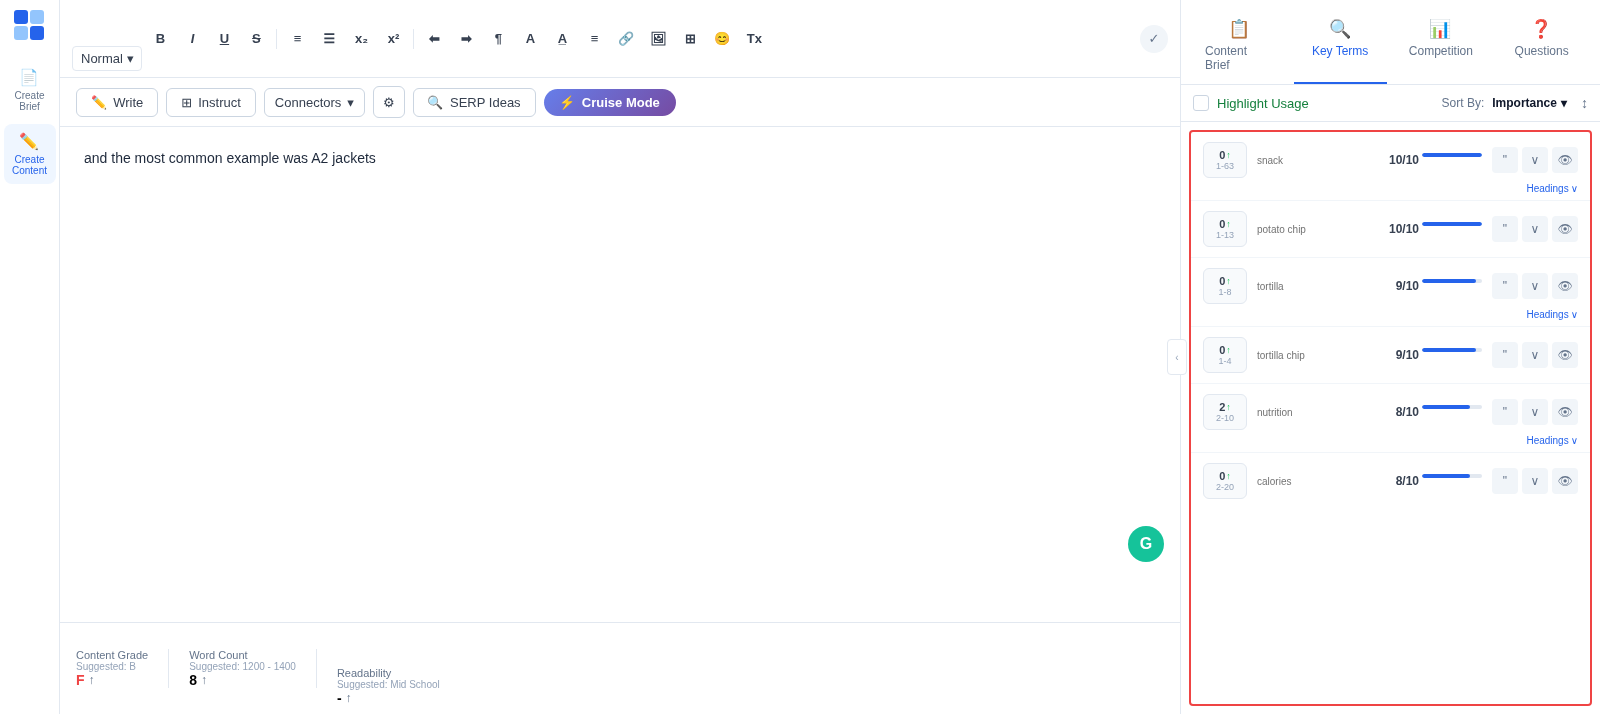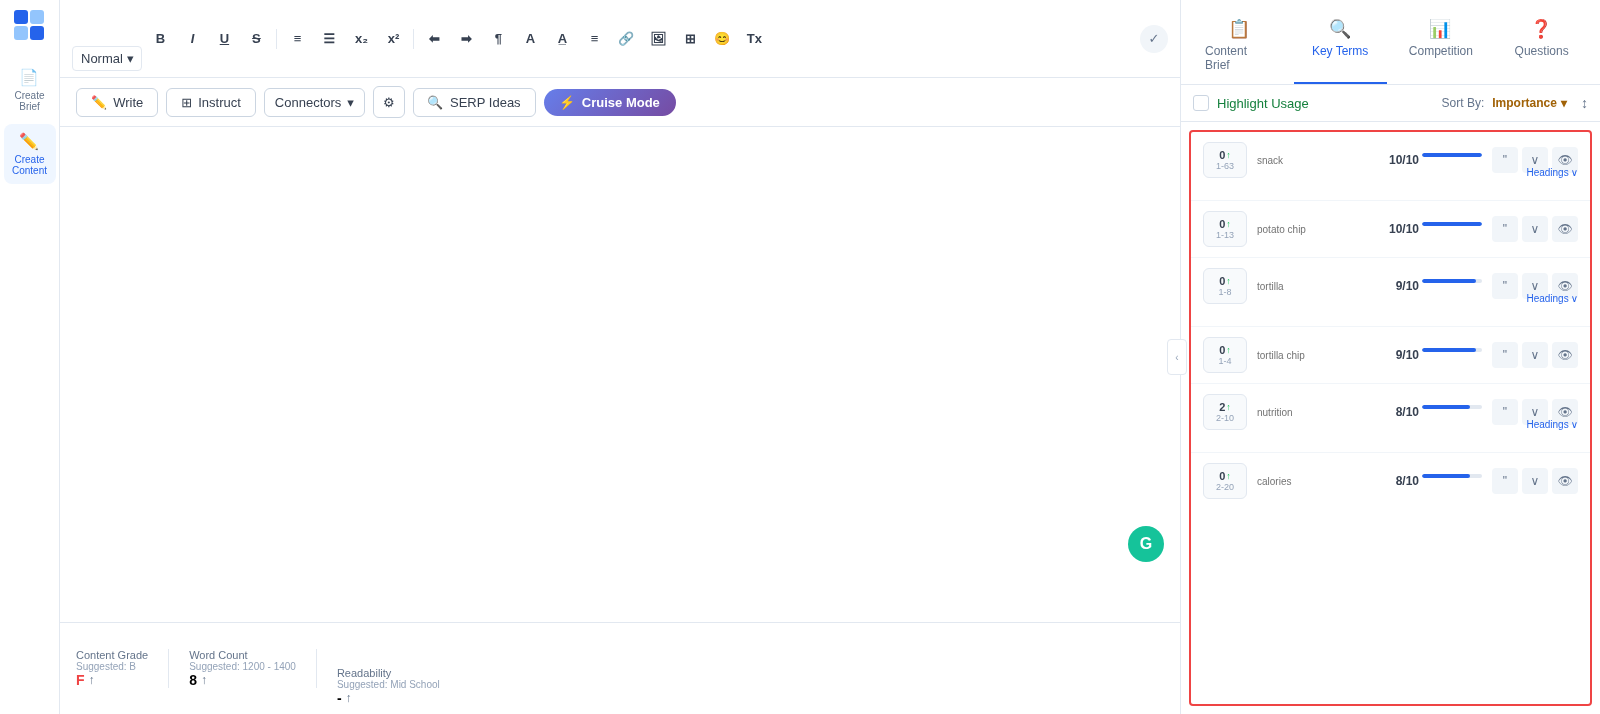--- a/index.html
+++ b/index.html
@@ -306,21 +306,21 @@
       cursor: pointer;
     }
     .highlight-label { font-size: 13px; color: #15803d; font-weight: 500; }
     .sort-by { font-size: 12px; color: #64748b; margin-left: auto; }
     .sort-select {
       display: flex;
       align-items: center;
       gap: 4px;
       font-size: 12px;
       font-weight: 600;
-      color: #a16207;
+      color: #0f172a;
       cursor: pointer;
     }
     .sort-icon { font-size: 14px; cursor: pointer; color: #64748b; margin-left: 6px; }
 
     
     .key-terms-list {
       flex: 1;
       overflow-y: auto;
       border: 2px solid #ef4444;
       border-radius: 4px;
@@ -391,21 +391,21 @@
       justify-content: center;
       border-radius: 4px;
       cursor: pointer;
       color: #64748b;
       font-size: 12px;
       background: #f1f5f9;
     }
     .term-headings-badge {
       position: absolute;
       right: 12px;
-      bottom: 22px;
+      bottom: 6px;
       font-size: 10px;
       color: #2563eb;
       cursor: pointer;
       display: flex;
       align-items: center;
       gap: 2px;
       margin-left: 20px;
     }
     .term-row-has-headings { padding-bottom: 22px; }
 
@@ -511,20 +511,21 @@
       <span>🔍</span>
       <span>SERP Ideas</span>
     </div>
     <div class="action-btn-cruise">
       <span>⚡</span>
       <span>Cruise Mode</span>
     </div>
   </div>
 
   <div class="editor-content">
+    <p>and the most common example was A2 jackets</p>
     <div class="grammarly-btn">G</div>
   </div>
 
   <div class="bottom-bar">
     <div class="bottom-stat">
       <span class="bottom-stat-label">Content Grade</span>
       <span class="bottom-stat-suggested">Suggested: B</span>
       <div class="bottom-stat-value">
         <span class="grade-f">F</span>
         <span class="grade-arrow">↑</span>

